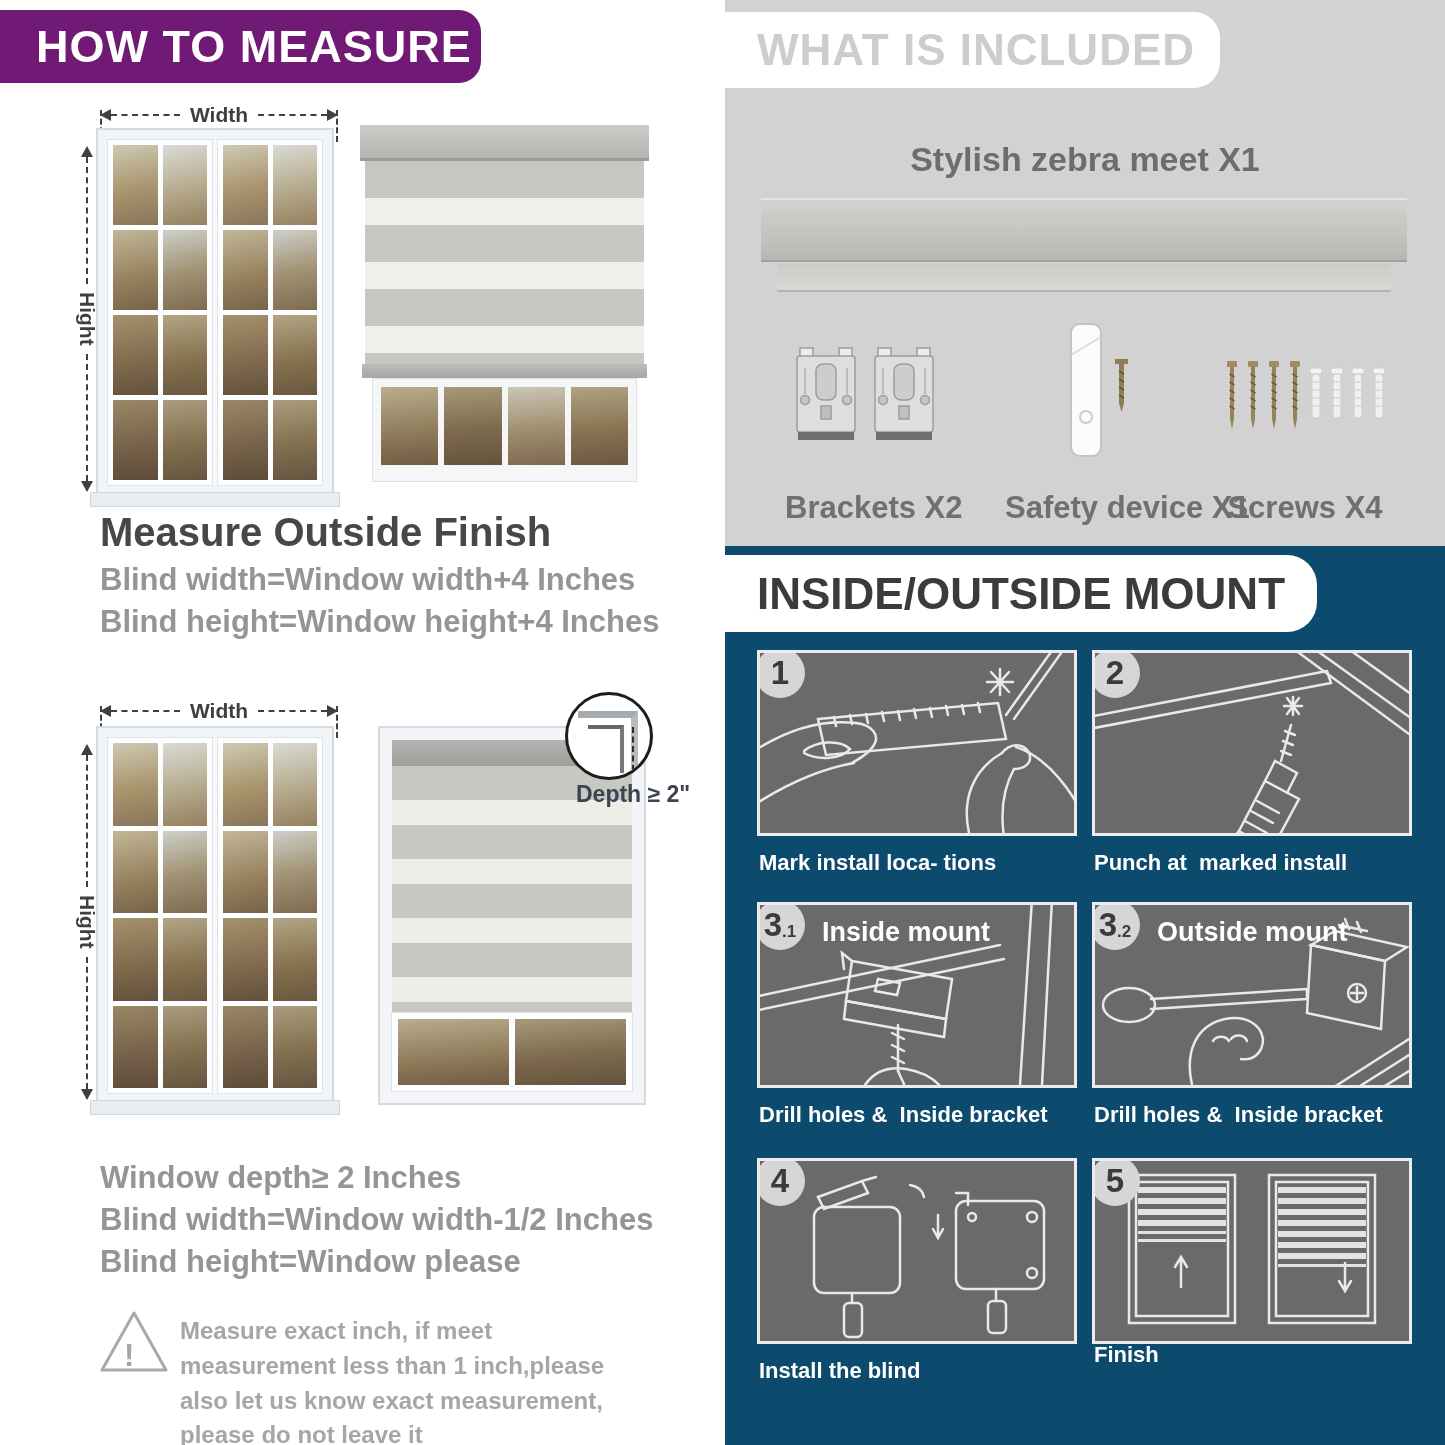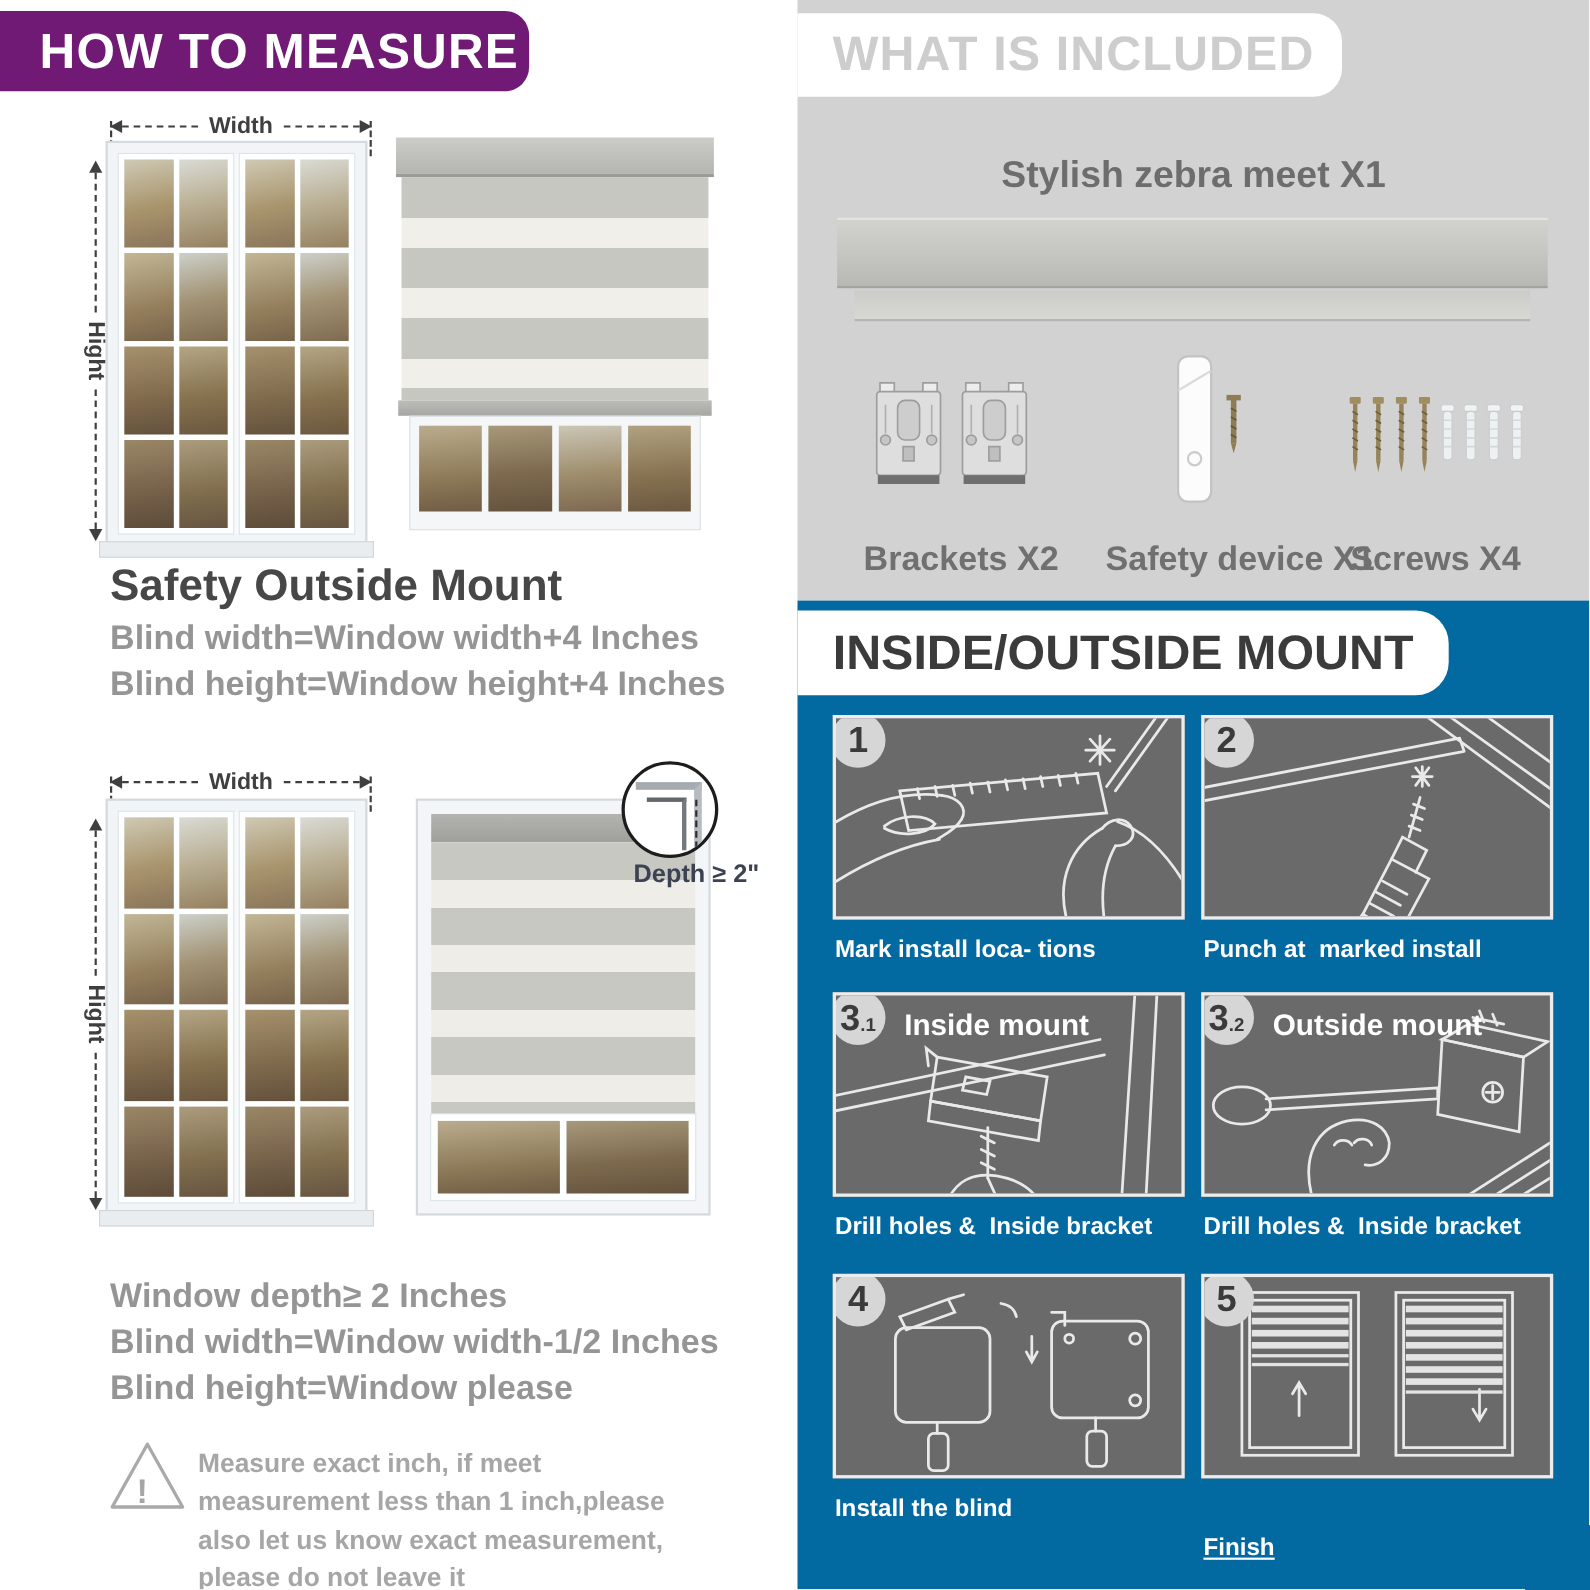--- a/index.html
+++ b/index.html
@@ -95,37 +95,37 @@
   .headrail2{position:absolute;left:52px;top:264px;width:614px;height:28px;
     background:linear-gradient(180deg,#cbccc8,#d8d9d5);border-bottom:2px solid #b4b5b1;box-sizing:border-box;}
   .item{position:absolute;top:330px;text-align:center;}
   .item .icons{height:132px;display:flex;justify-content:center;align-items:center;gap:12px;}
   .item-label{margin-top:28px;font-size:31px;font-weight:bold;color:#707070;white-space:nowrap;}
   #item-brackets{left:60px;width:160px;}
   #item-safety{left:280px;width:180px;}
   #item-screws{left:480px;width:200px;}
   #item-screws .icons{gap:5px;}
 
-  .mount{position:absolute;left:725px;top:546px;width:720px;height:899px;background:#0369a1;}
+  .mount{position:absolute;left:725px;top:546px;width:720px;height:899px;background:#0c4a6e;}
   .mount-header{position:absolute;left:0;top:9px;width:560px;height:77px;background:#ffffff;
     border-radius:0 30px 30px 0;color:#3b3b3b;font-size:44px;font-weight:bold;line-height:77px;
     padding-left:32px;box-sizing:content-box;}
   .panel{position:absolute;width:320px;height:186px;border:3px solid #ececec;background:#6a6a6a;
     box-sizing:border-box;overflow:hidden;}
   #p1{left:32px;top:104px;} #p2{left:367px;top:104px;}
   #p31{left:32px;top:356px;} #p32{left:367px;top:356px;}
   #p4{left:32px;top:612px;} #p5{left:367px;top:612px;}
   .badge{position:absolute;top:-5px;left:-5px;width:50px;height:50px;border-radius:50%;background:#d6d6d6;
     color:#3b3b3b;font-weight:bold;display:flex;align-items:center;justify-content:center;font-size:33px;z-index:3;}
   .badge .sub{font-size:17px;margin-top:13px;}
   .panel-title{position:absolute;top:12px;left:62px;color:#ffffff;font-size:27px;font-weight:bold;z-index:3;}
   .pcap{position:absolute;width:345px;color:#ffffff;font-size:22px;font-weight:bold;white-space:pre-wrap;}
   #c1{left:34px;top:304px;} #c2{left:369px;top:304px;}
   #c31{left:34px;top:556px;} #c32{left:369px;top:556px;}
-  #c4{left:34px;top:812px;} #c5{left:369px;top:848px;text-decoration:underline;}
+  #c4{left:34px;top:812px;} #c5{left:369px;top:796px;}
   .art{position:absolute;left:0;top:0;width:100%;height:100%;}
 </style>
 </head>
 <body>
 
 <div class="page">
 
   <div class="left">
 
     <div class="howto-header">HOW TO MEASURE</div>
@@ -178,21 +178,21 @@
       <div class="b1-body"></div>
       <div class="b1-rail"></div>
       <div class="b1-window">
         <div class="pane2"></div>
           <div class="pane2"></div>
         <div class="pane2"></div>
           <div class="pane2"></div>
       </div>
     </div>
 
-    <div class="sec-title" id="t-out" style="left:100px;top:510px;">Safety Outside Mount</div>
+    <div class="sec-title" id="t-out" style="left:100px;top:510px;">Measure Outside Finish</div>
     <div class="sec-line" style="left:100px;top:562px;">Blind width=Window width+4 Inches</div>
     <div class="sec-line" style="left:100px;top:604px;">Blind height=Window height+4 Inches</div>
 
     <div class="mw" id="mw2" style="left:100px;top:700px;width:238px;">
       <span class="ah-l"></span>
       <span class="dash"></span>
       <span class="lbl">Width</span>
       <span class="dash"></span>
       <span class="ah-r"></span>
     </div>

